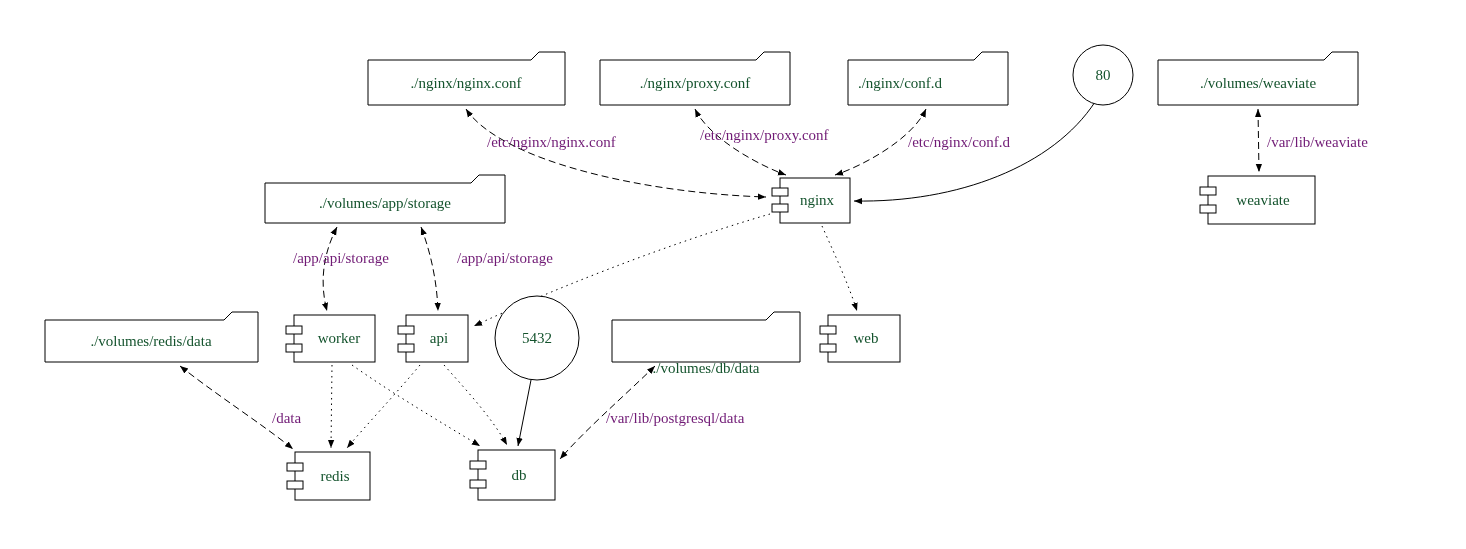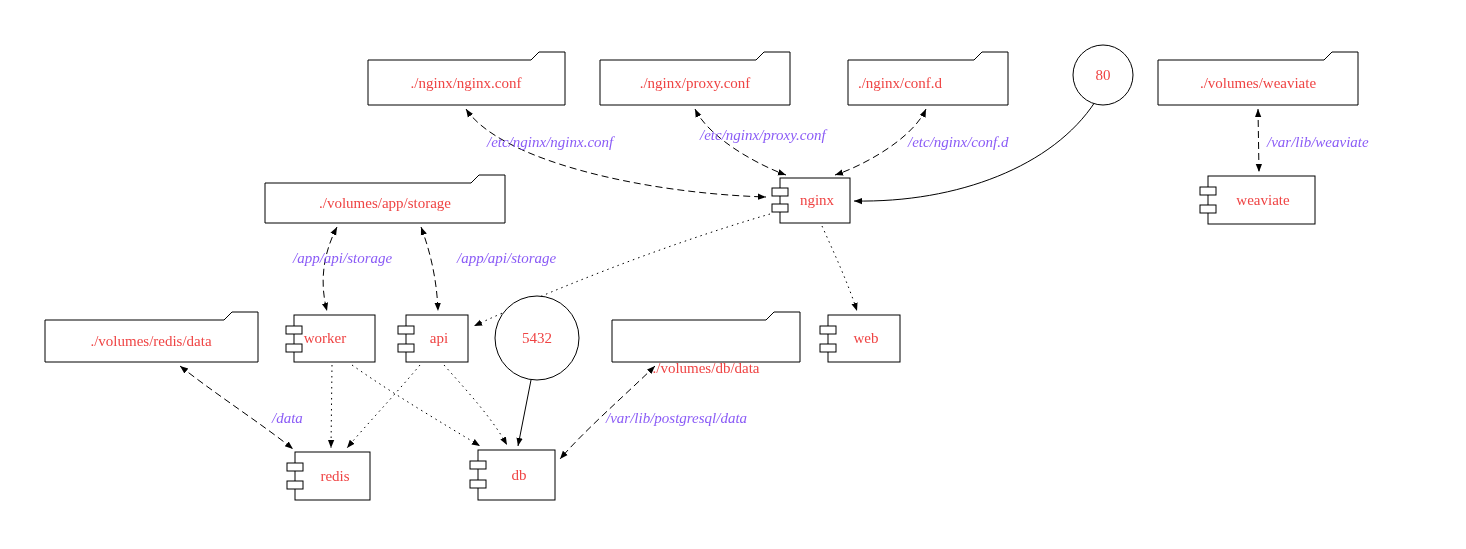--- a/index.html
+++ b/index.html
@@ -29,31 +29,30 @@
     fill: none;
     stroke: #000000;
     stroke-width: 1;
   }
   svg .edge.dashed { stroke-dasharray: 7 4; }
   svg .edge.dotted { stroke-dasharray: 1.5 4; }
   .node-label {
     position: absolute;
     transform: translate(-50%, -50%);
     font-size: 15px;
-    color: #ef4444;
+    color: #14532d;
     white-space: nowrap;
     text-align: center;
   }
   .edge-label {
     position: absolute;
     transform: translateY(-50%);
     font-size: 15px;
-    color: #8b5cf6;
+    color: #701a75;
     white-space: nowrap;
-    font-style: italic;
   }
 </style>
 </head>
 <body>
 
 <div class="canvas">
 
   <svg class="diagram" width="1466" height="549" viewBox="0 0 1466 549">
     <defs>
       <marker id="arrow" viewBox="0 0 10 10" refX="9" refY="5" markerWidth="9" markerHeight="9" orient="auto-start-reverse">
@@ -130,21 +129,21 @@
 
   <span class="node-label" style="left:466px; top:83px;">./nginx/nginx.conf</span>
   <span class="node-label" style="left:695px; top:83px;">./nginx/proxy.conf</span>
   <span class="node-label" style="left:900px; top:83px;text-align:right;">./nginx/conf.d</span>
   <span class="node-label" style="left:1103px; top:75px;">80</span>
   <span class="node-label" style="left:1258px; top:83px;font-family:Liberation Serif, serif;">./volumes/weaviate</span>
   <span class="node-label" style="left:385px; top:203px;text-align:right;">./volumes/app/storage</span>
   <span class="node-label" style="left:817px; top:200px;">nginx</span>
   <span class="node-label" style="left:1263px; top:200px;">weaviate</span>
   <span class="node-label" style="left:151px; top:341px;">./volumes/redis/data</span>
-  <span class="node-label" style="left:325px; top:338px;">worker</span>
+  <span class="node-label" style="left:339px; top:338px;">worker</span>
   <span class="node-label" style="left:439px; top:338px;">api</span>
   <span class="node-label" style="left:537px; top:338px;">5432</span>
   <span class="node-label" style="left:706px; top:341px;margin-top:27px;">./volumes/db/data</span>
   <span class="node-label" style="left:866px; top:338px;">web</span>
   <span class="node-label" style="left:335px; top:476px;text-align:center;">redis</span>
   <span class="node-label" style="left:519px; top:475px;">db</span>
 
   <span class="edge-label" style="left:487px; top:142px;">/etc/nginx/nginx.conf</span>
   <span class="edge-label" style="left:700px; top:135px;">/etc/nginx/proxy.conf</span>
   <span class="edge-label" style="left:908px; top:142px;">/etc/nginx/conf.d</span>

